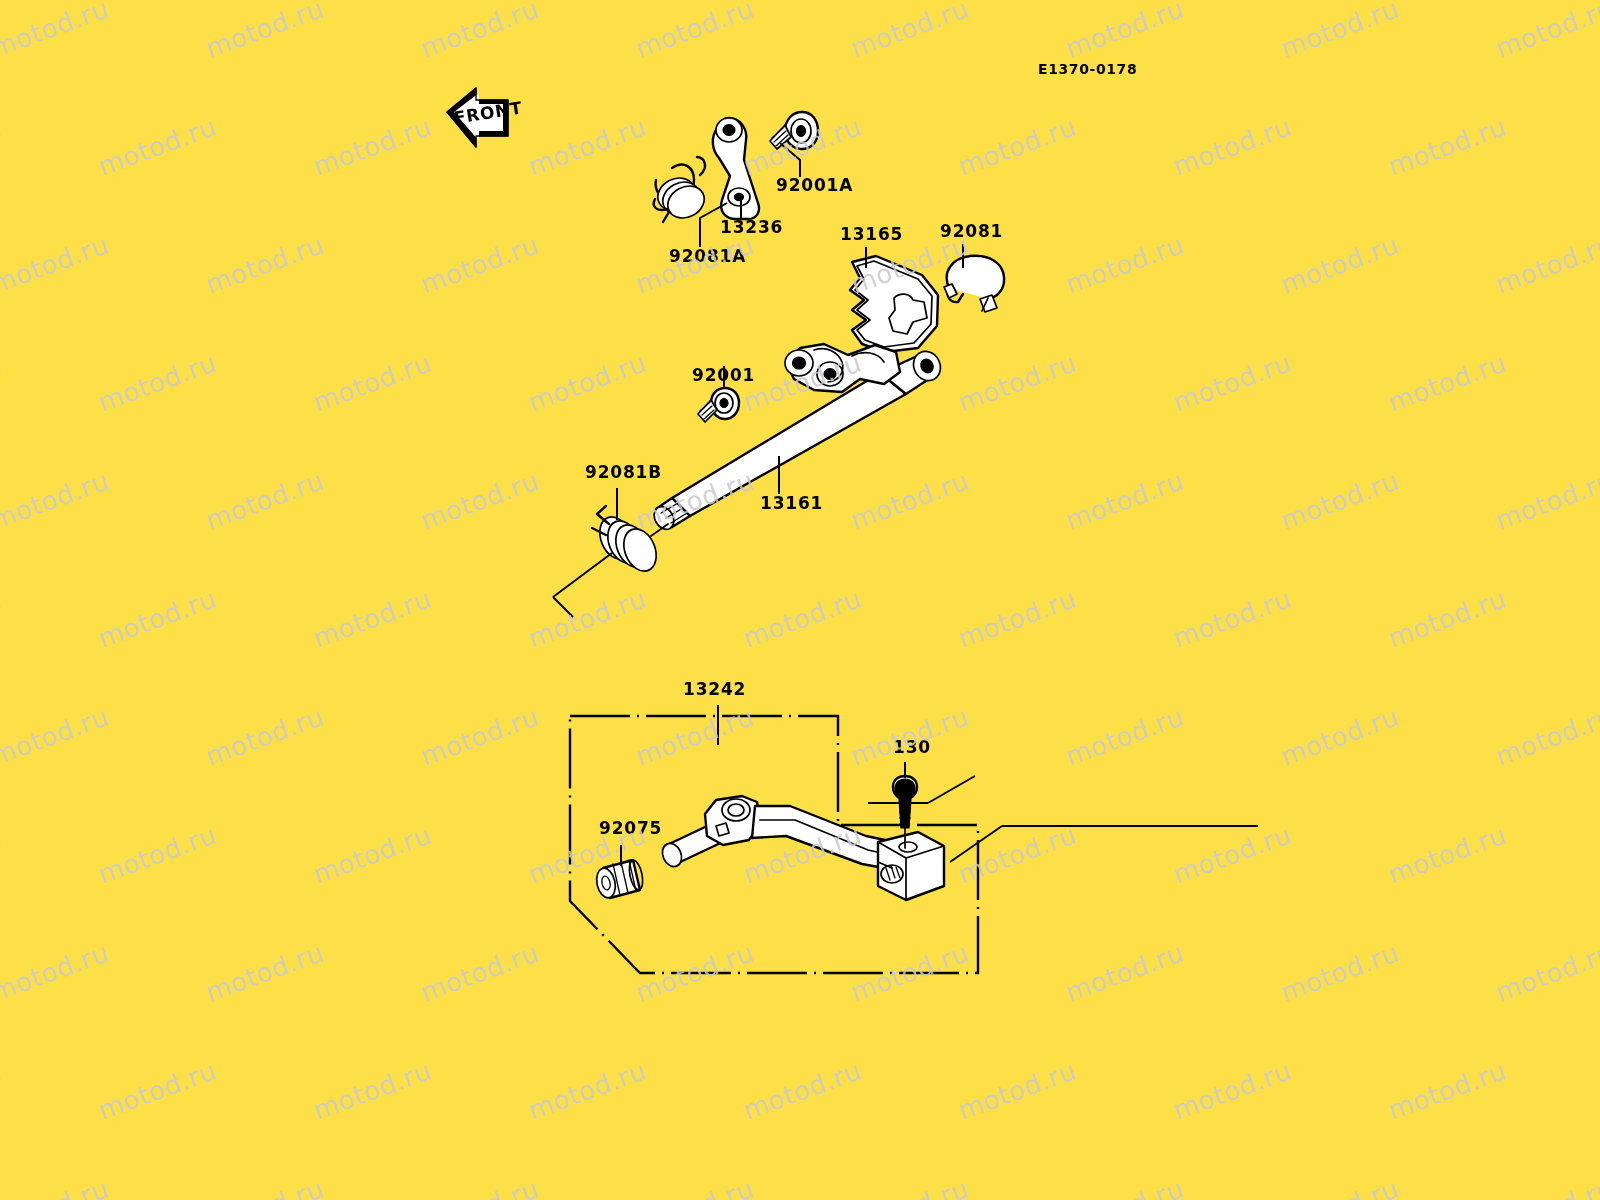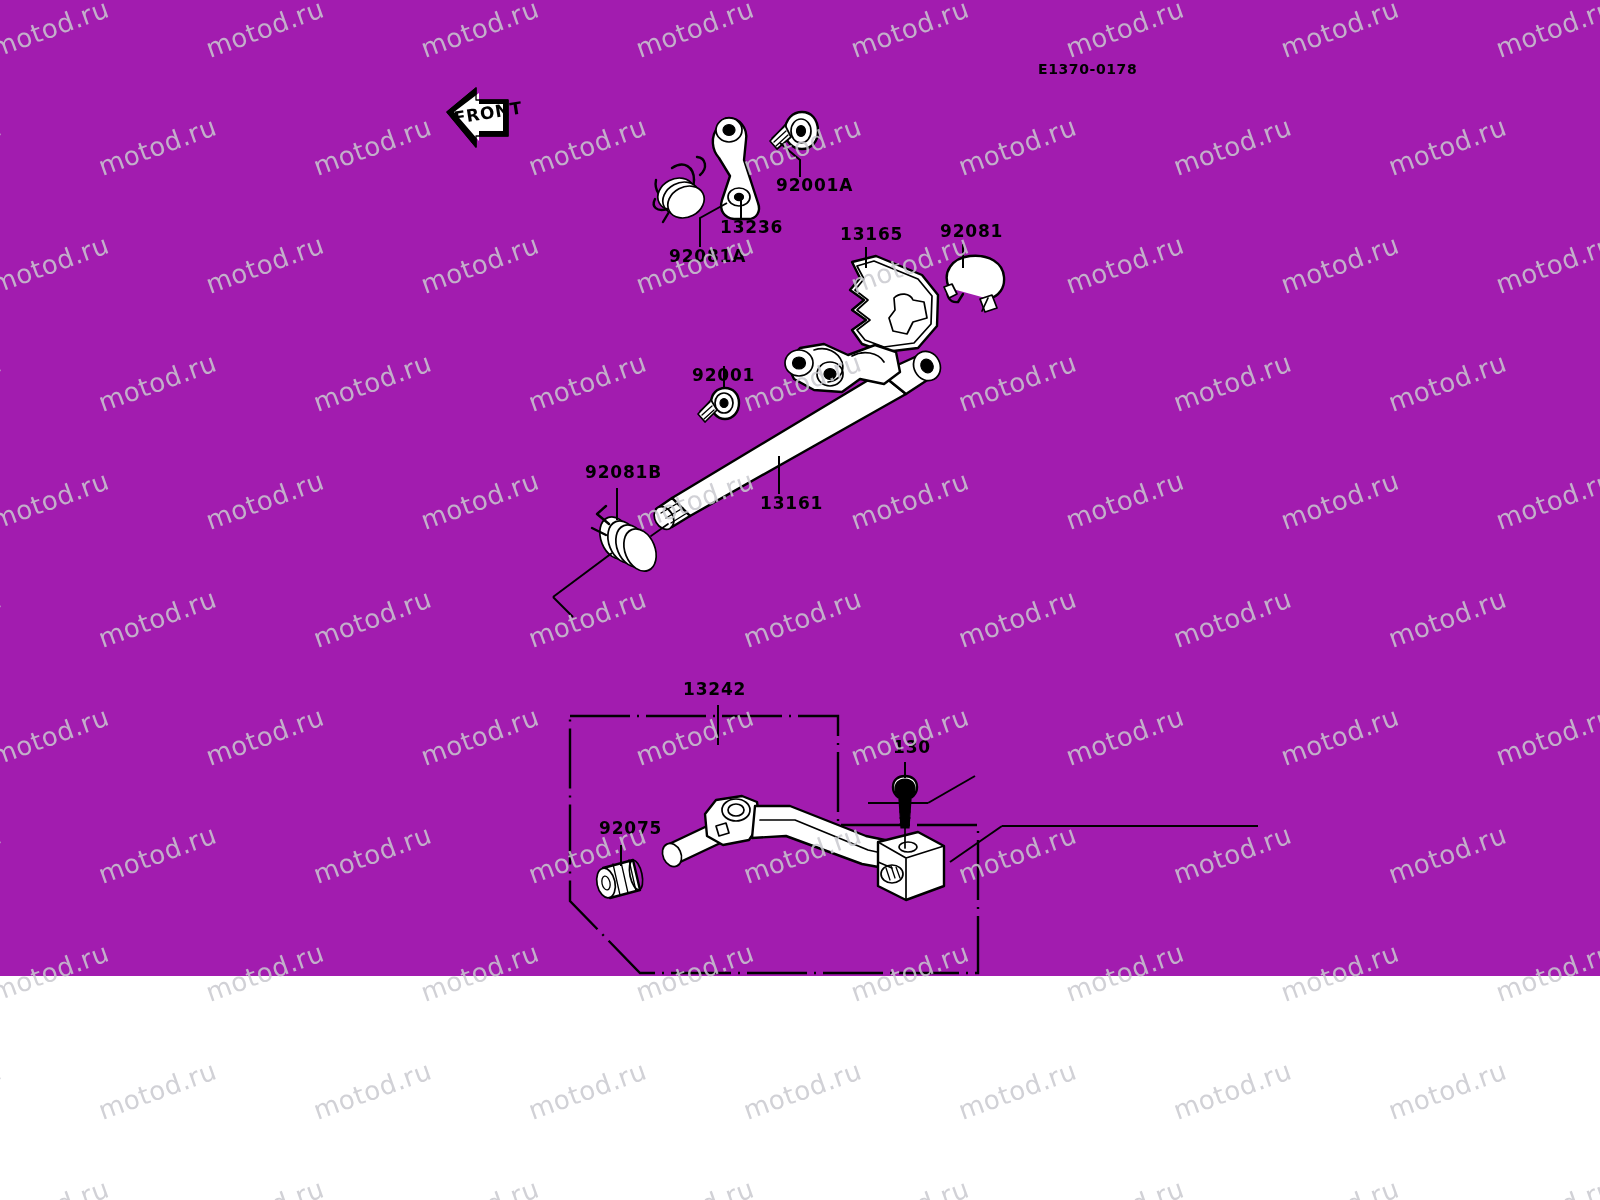--- a/index.html
+++ b/index.html
@@ -12,22 +12,22 @@
     width: 1600px;
     height: 1200px;
     position: relative;
     overflow: hidden;
     font-family: "Liberation Sans", sans-serif;
   }
   #stage {
     position: absolute;
     left: 0; top: 0;
     width: 1600px;
-    height: 976px;
-    background: #a21caf;
+    height: 1200px;
+    background: #fde047;
   }
   #watermark-layer {
     position: absolute;
     left: 0; top: 0;
     width: 1600px;
     height: 1200px;
     pointer-events: none;
     z-index: 5;
   }
   #diagram-layer {

